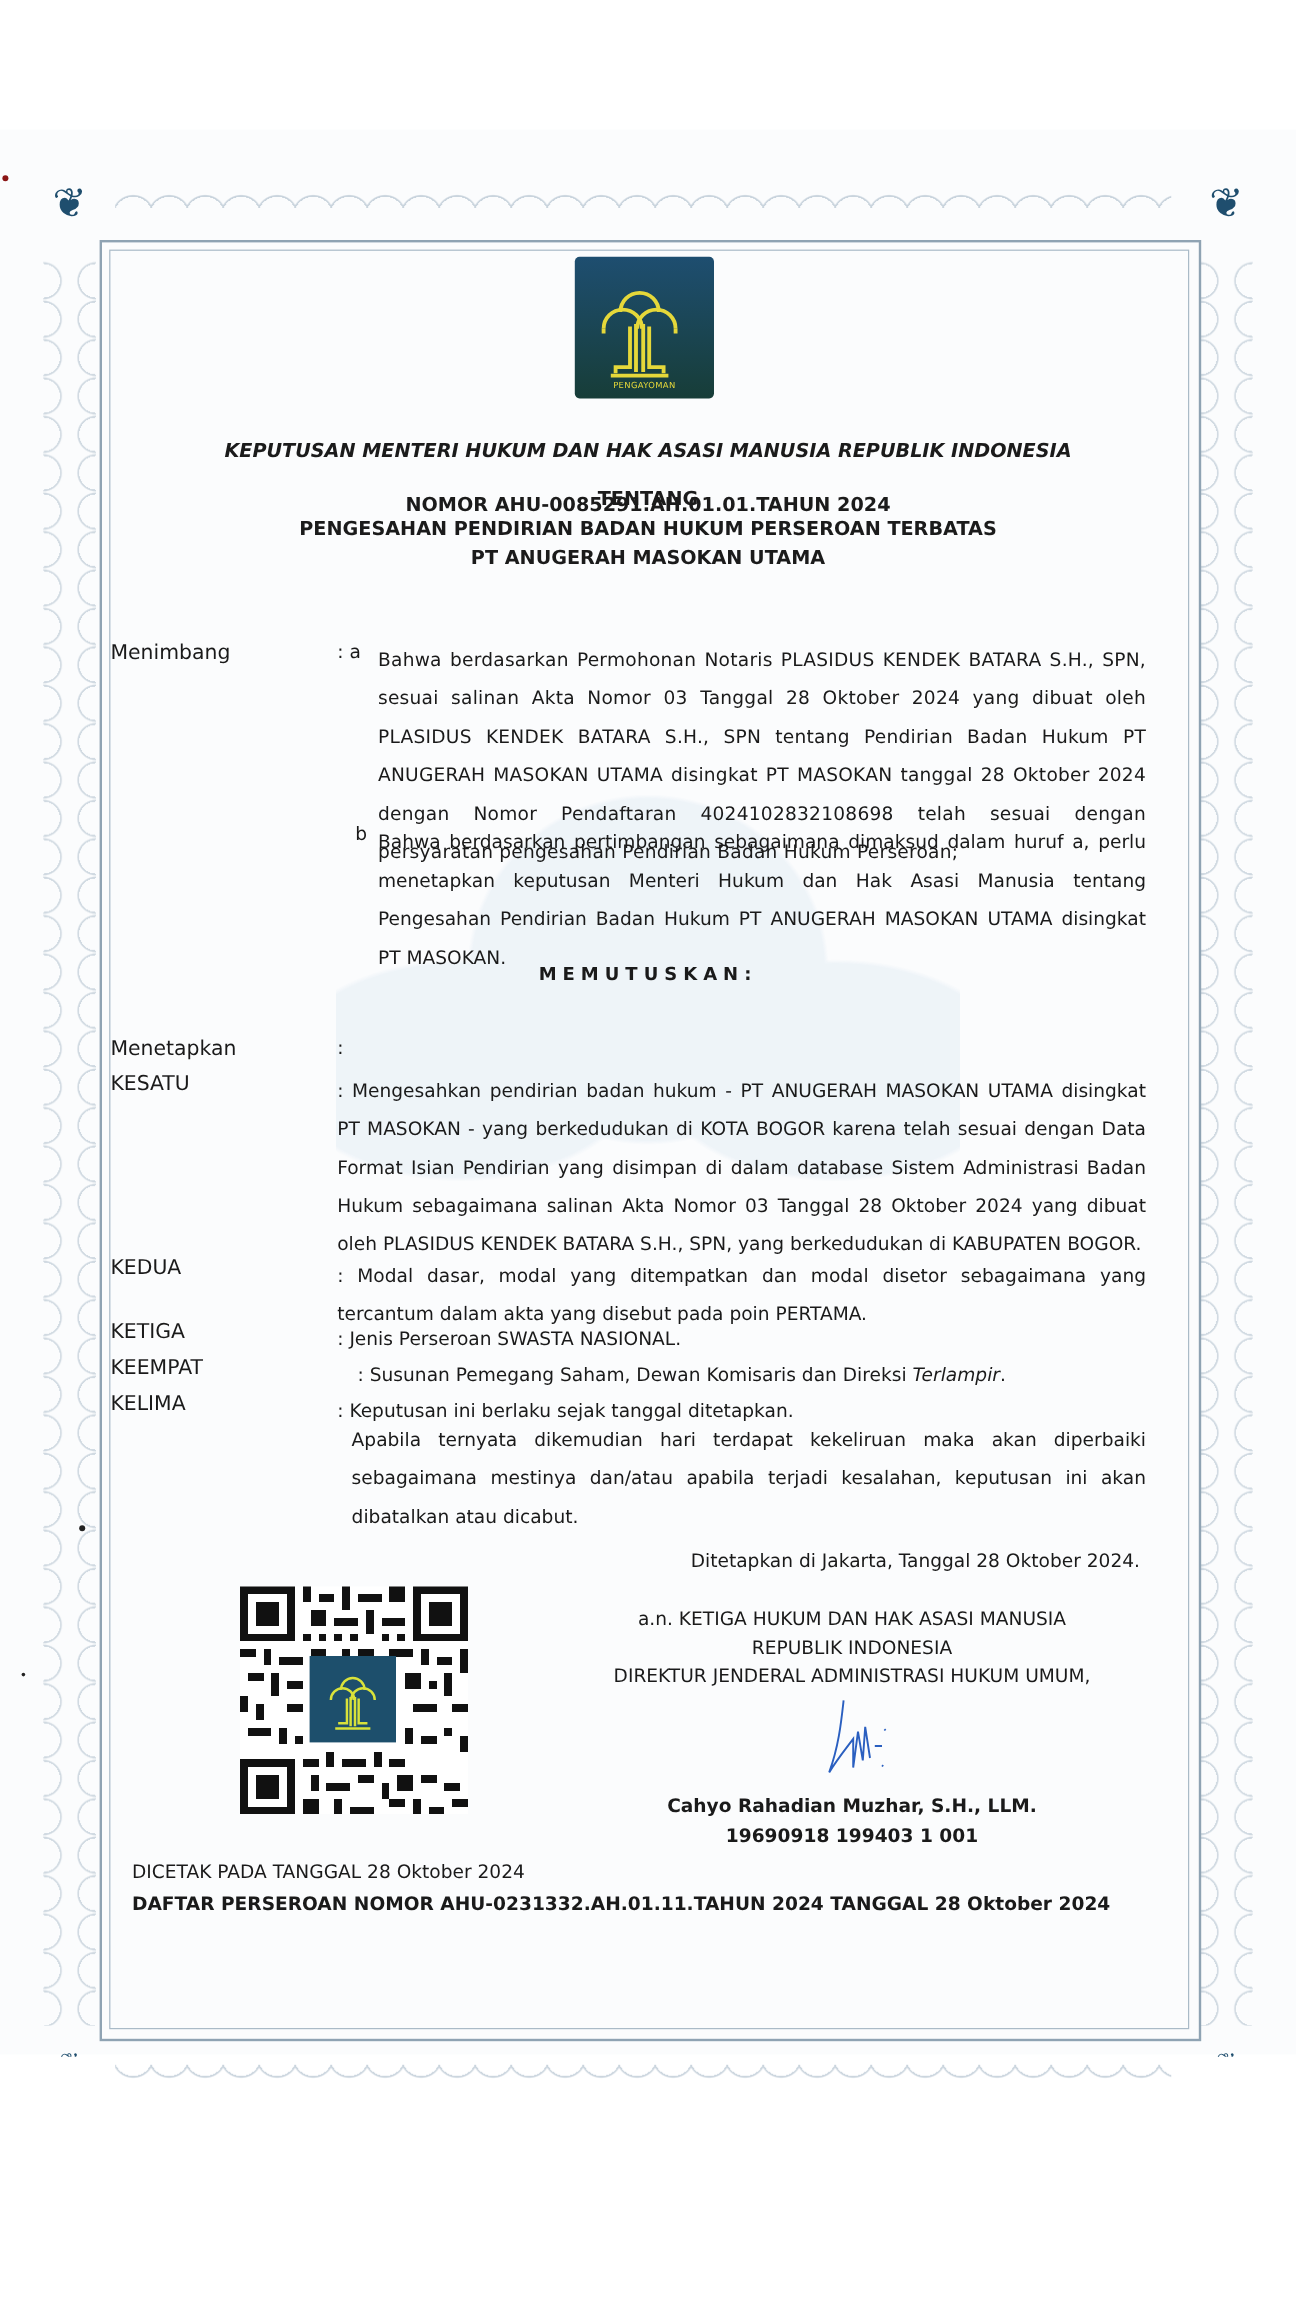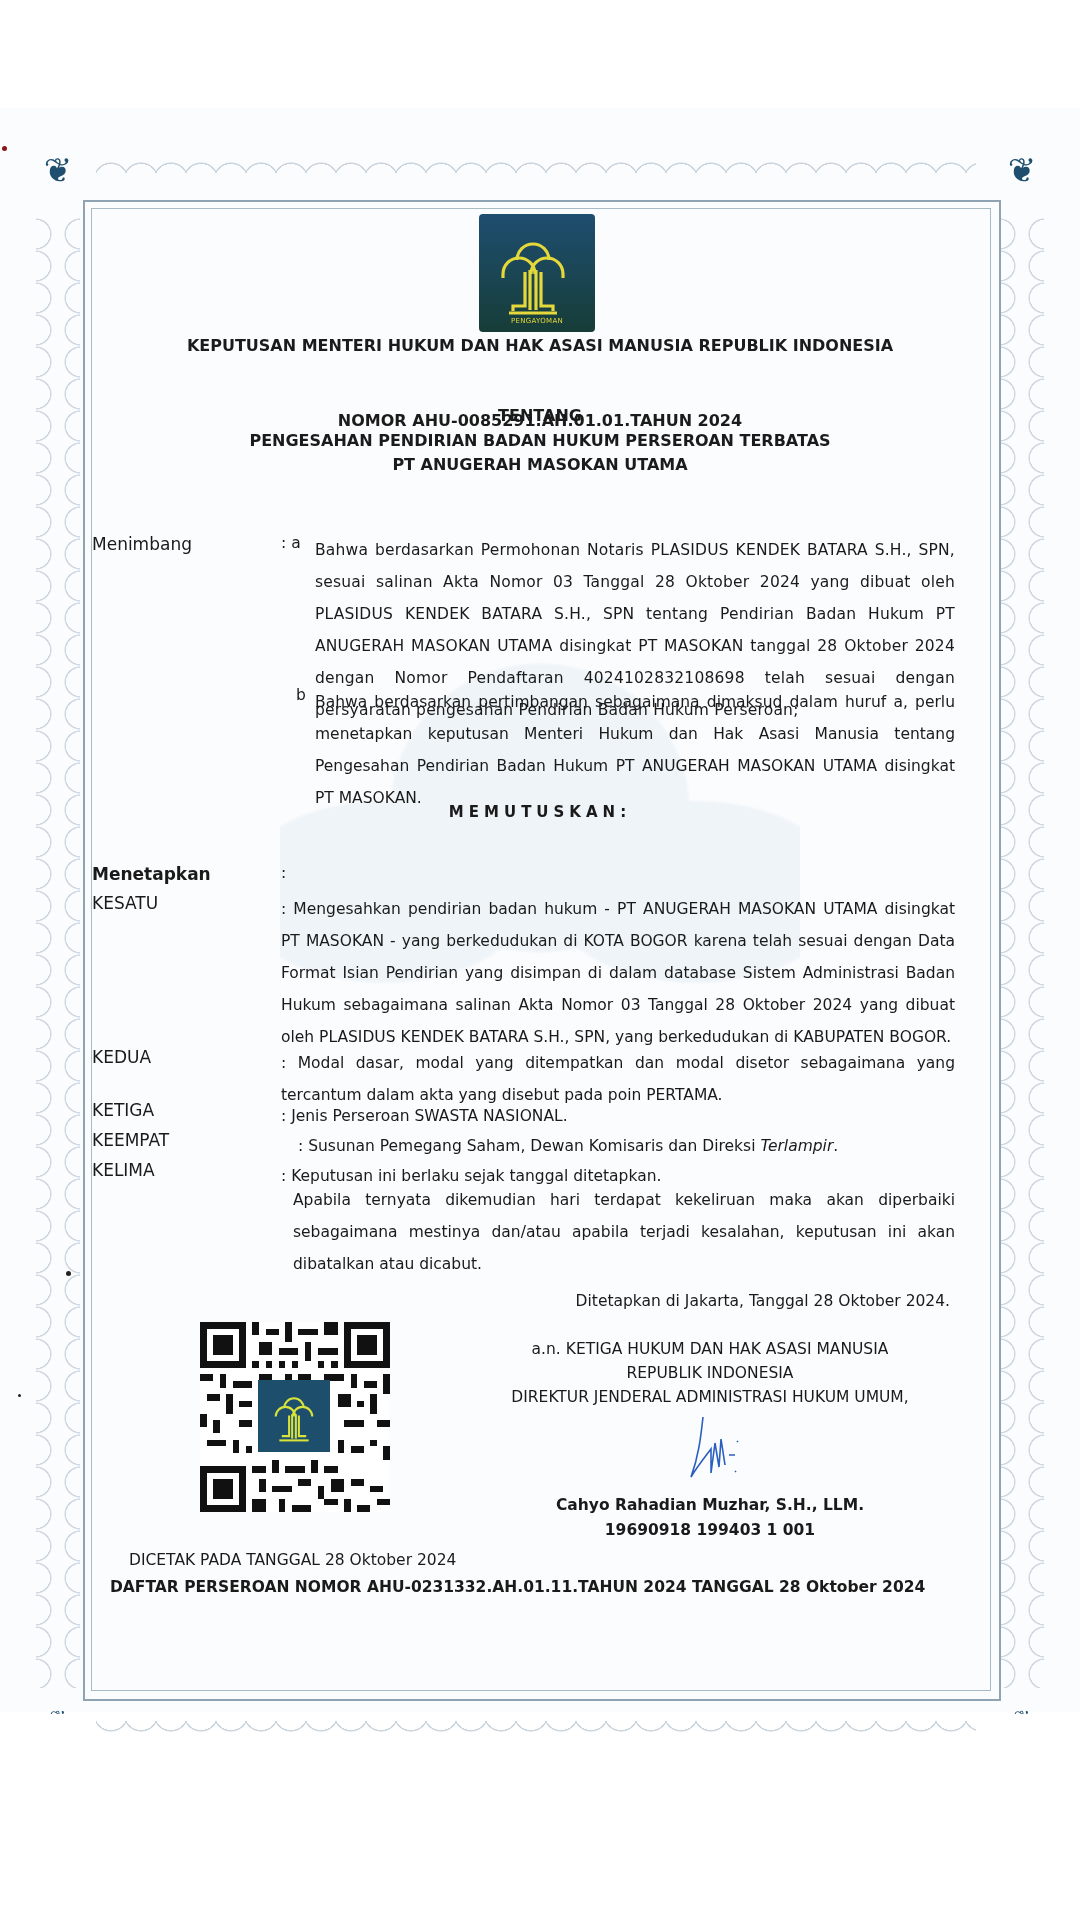--- a/index.html
+++ b/index.html
@@ -68,21 +68,21 @@
   .center-text { position:absolute; text-align:center; font-size:15.5px; }
   .qr {
     position:absolute; left:200px; top:1322px; width:190px; height:190px;
   }
   .qr-logo {
     position:absolute; left:58px; top:58px; width:72px; height:72px; background:#1d4f6c;
   }
   .sig {
     position:absolute; left:685px; top:1415px;
   }
-  .printed { position:absolute; left:110px; top:1551px; font-size:15.5px;margin-left:19px; }
+  .printed { position:absolute; left:110px; top:1551px; font-size:15.5px; }
   .daftar { position:absolute; left:110px; top:1578px; font-size:15.5px; font-weight:bold; }
   .edge-dot { position:absolute; width:5px; height:5px; border-radius:50%; }
 </style>
 </head>
 <body>
 
 <div class="sheet"></div>
 
 <div class="guil-h" style="left:96px; top:150px; width:880px;"></div>
 <div class="guil-h" style="left:96px; top:1700px; width:880px; transform:scaleY(-1);"></div>
@@ -114,35 +114,35 @@
       <path d="M46 58 L46 92 L34 92 L34 97"></path>
       <path d="M62 58 L62 92 L74 92 L74 97"></path>
       <path d="M51 56 L51 96"></path>
       <path d="M57 56 L57 96"></path>
       <path d="M30 99 L78 99"></path>
     </g>
   </svg>
   <div class="logo-label">PENGAYOMAN</div>
 </div>
 
-<div class="title" style="top:336px;">KEPUTUSAN MENTERI HUKUM DAN HAK ASASI MANUSIA REPUBLIK INDONESIA</div>
+<div class="title" style="top:366px;font-style:italic;">KEPUTUSAN MENTERI HUKUM DAN HAK ASASI MANUSIA REPUBLIK INDONESIA</div>
 <div class="title" style="top:382px;margin-top:29px;">NOMOR AHU-0085291.AH.01.01.TAHUN 2024</div>
 <div class="title" style="top:406px;">TENTANG</div>
 <div class="title" style="top:431px;">PENGESAHAN PENDIRIAN BADAN HUKUM PERSEROAN TERBATAS</div>
 <div class="title" style="top:455px;">PT ANUGERAH MASOKAN UTAMA</div>
 
 <div class="lbl" style="top:534px;">Menimbang</div>
 <div class="sub-letter" style="left:281px; top:534px;">: a</div>
 <div class="body" style="left:315px; top:534px; width:640px; letter-spacing:.2px;">Bahwa berdasarkan Permohonan Notaris PLASIDUS KENDEK BATARA S.H., SPN, sesuai salinan Akta Nomor 03 Tanggal 28 Oktober 2024 yang dibuat oleh PLASIDUS KENDEK BATARA S.H., SPN tentang Pendirian Badan Hukum PT ANUGERAH MASOKAN UTAMA disingkat PT MASOKAN tanggal 28 Oktober 2024 dengan Nomor Pendaftaran 4024102832108698 telah sesuai dengan persyaratan pengesahan Pendirian Badan Hukum Perseroan;</div>
 <div class="sub-letter" style="left:296px; top:686px;">b</div>
 <div class="body" style="left:315px; top:686px; width:640px;">Bahwa berdasarkan pertimbangan sebagaimana dimaksud dalam huruf a, perlu menetapkan keputusan Menteri Hukum dan Hak Asasi Manusia tentang Pengesahan Pendirian Badan Hukum PT ANUGERAH MASOKAN UTAMA disingkat PT MASOKAN.</div>
 
 <div class="heading-memutuskan">MEMUTUSKAN:</div>
 
-<div class="lbl" style="top:864px;font-weight:bold;">Menetapkan</div>
+<div class="lbl" style="top:864px;">Menetapkan</div>
 <div class="colon" style="top:864px;">:</div>
 
 <div class="lbl" style="top:893px;">KESATU</div>
 <div class="body" style="left:281px; top:893px; width:674px; text-indent:0;">: Mengesahkan pendirian badan hukum - PT ANUGERAH MASOKAN UTAMA disingkat PT MASOKAN - yang berkedudukan di KOTA BOGOR karena telah sesuai dengan Data Format Isian Pendirian yang disimpan di dalam database Sistem Administrasi Badan Hukum sebagaimana salinan Akta Nomor 03 Tanggal 28 Oktober 2024 yang dibuat oleh PLASIDUS KENDEK BATARA S.H., SPN, yang berkedudukan di KABUPATEN BOGOR.</div>
 
 <div class="lbl" style="top:1047px;">KEDUA</div>
 <div class="body" style="left:281px; top:1047px; width:674px;">: Modal dasar, modal yang ditempatkan dan modal disetor sebagaimana yang tercantum dalam akta yang disebut pada poin PERTAMA.</div>
 
 <div class="lbl" style="top:1100px;">KETIGA</div>
 <div class="body" style="left:281px; top:1100px; width:674px;">: Jenis Perseroan SWASTA NASIONAL.</div>

